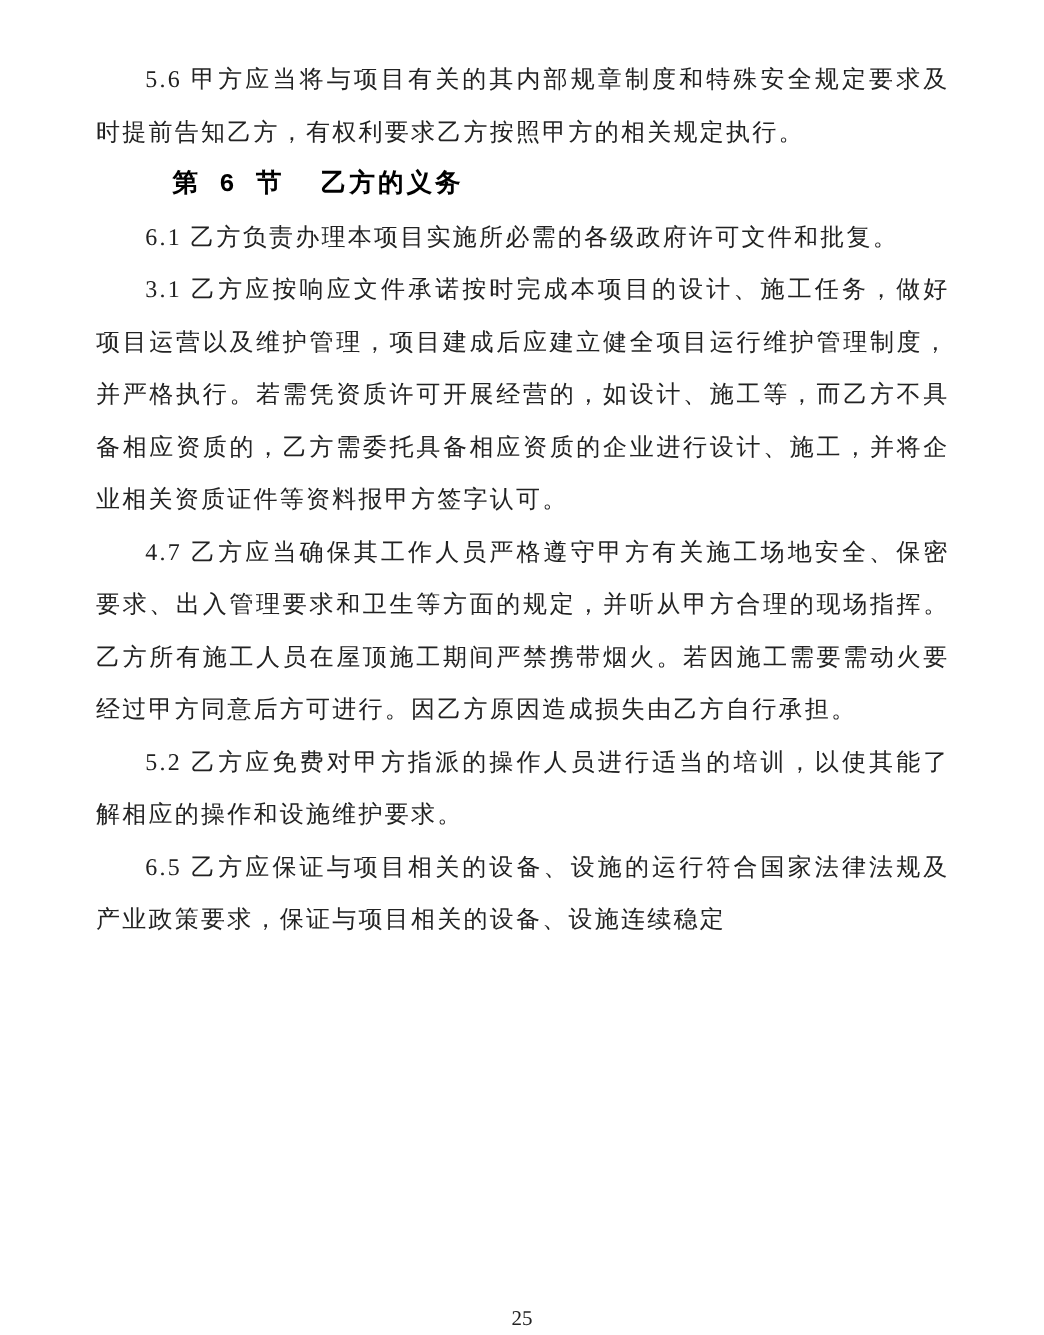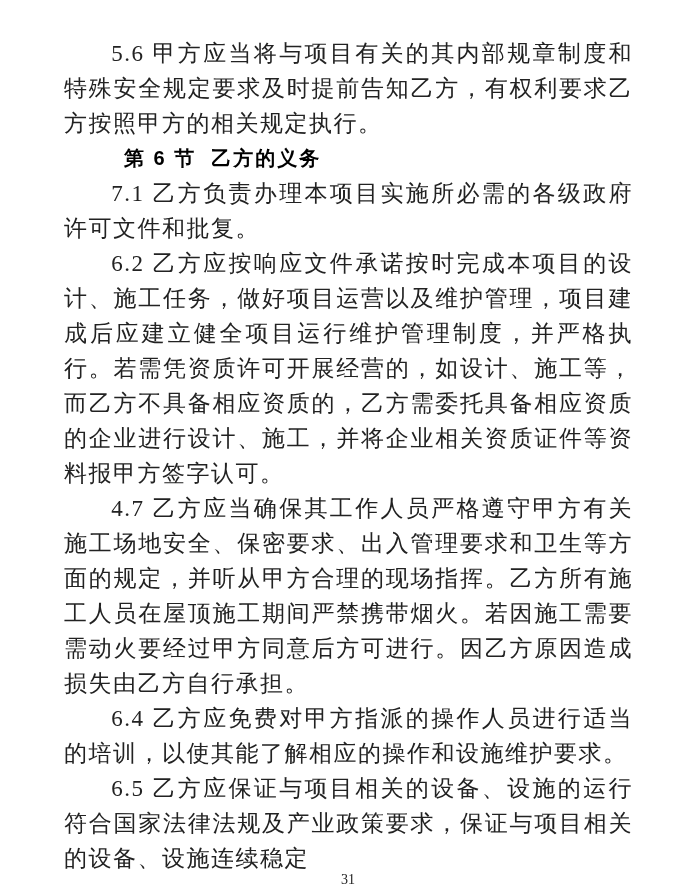--- a/index.html
+++ b/index.html
@@ -19,34 +19,34 @@
     position: relative;
     width: 696px;
     height: 890px;
     background: #ffffff;
   }
   .content {
     padding: 36px 63px 0 64px;
   }
   .para {
     margin: 0;
-    font-size: 23px;
+    font-size: 16px;
     line-height: 35px;
     letter-spacing: 1.5px;
     text-align: justify;
     text-justify: inter-ideograph;
     text-align-last: left;
     text-indent: 2.05em;
     word-break: break-all;
   }
   .section-heading {
     margin: 0;
-    font-family: Liberation Sans, sans-serif;
+    font-family: Liberation Mono, monospace;
     font-weight: bold;
-    font-size: 20px;
+    font-size: 17px;
     line-height: 35px;
     letter-spacing: 2px;
     text-indent: 3em;
     color: #000000;
     white-space: pre;
   }
   .page-number {
     position: absolute;
     bottom: 0;
     left: 0;
@@ -58,20 +58,20 @@
     color: #222222;
   }
 </style>
 </head>
 <body>
 
 <div class="page">
   <div class="content">
     <p class="para">5.6 甲方应当将与项目有关的其内部规章制度和特殊安全规定要求及时提前告知乙方，有权利要求乙方按照甲方的相关规定执行。</p>
     <h2 class="section-heading">第 6 节  乙方的义务</h2>
-    <p class="para">7.1 乙方负责办理本项目实施所必需的各级政府许可文件和批复。</p>
-    <p class="para">6.2 乙方应按响应文件承诺按时完成本项目的设计、施工任务，做好项目运营以及维护管理，项目建成后应建立健全项目运行维护管理制度，并严格执行。若需凭资质许可开展经营的，如设计、施工等，而乙方不具备相应资质的，乙方需委托具备相应资质的企业进行设计、施工，并将企业相关资质证件等资料报甲方签字认可。</p>
+    <p class="para">6.1 乙方负责办理本项目实施所必需的各级政府许可文件和批复。</p>
+    <p class="para">3.1 乙方应按响应文件承诺按时完成本项目的设计、施工任务，做好项目运营以及维护管理，项目建成后应建立健全项目运行维护管理制度，并严格执行。若需凭资质许可开展经营的，如设计、施工等，而乙方不具备相应资质的，乙方需委托具备相应资质的企业进行设计、施工，并将企业相关资质证件等资料报甲方签字认可。</p>
     <p class="para">4.7 乙方应当确保其工作人员严格遵守甲方有关施工场地安全、保密要求、出入管理要求和卫生等方面的规定，并听从甲方合理的现场指挥。乙方所有施工人员在屋顶施工期间严禁携带烟火。若因施工需要需动火要经过甲方同意后方可进行。因乙方原因造成损失由乙方自行承担。</p>
-    <p class="para">6.4 乙方应免费对甲方指派的操作人员进行适当的培训，以使其能了解相应的操作和设施维护要求。</p>
+    <p class="para">5.2 乙方应免费对甲方指派的操作人员进行适当的培训，以使其能了解相应的操作和设施维护要求。</p>
     <p class="para">6.5 乙方应保证与项目相关的设备、设施的运行符合国家法律法规及产业政策要求，保证与项目相关的设备、设施连续稳定</p>
   </div>
-  <div class="page-number">31</div>
+  <div class="page-number">25</div>
 </div>
 
 </body></html>

